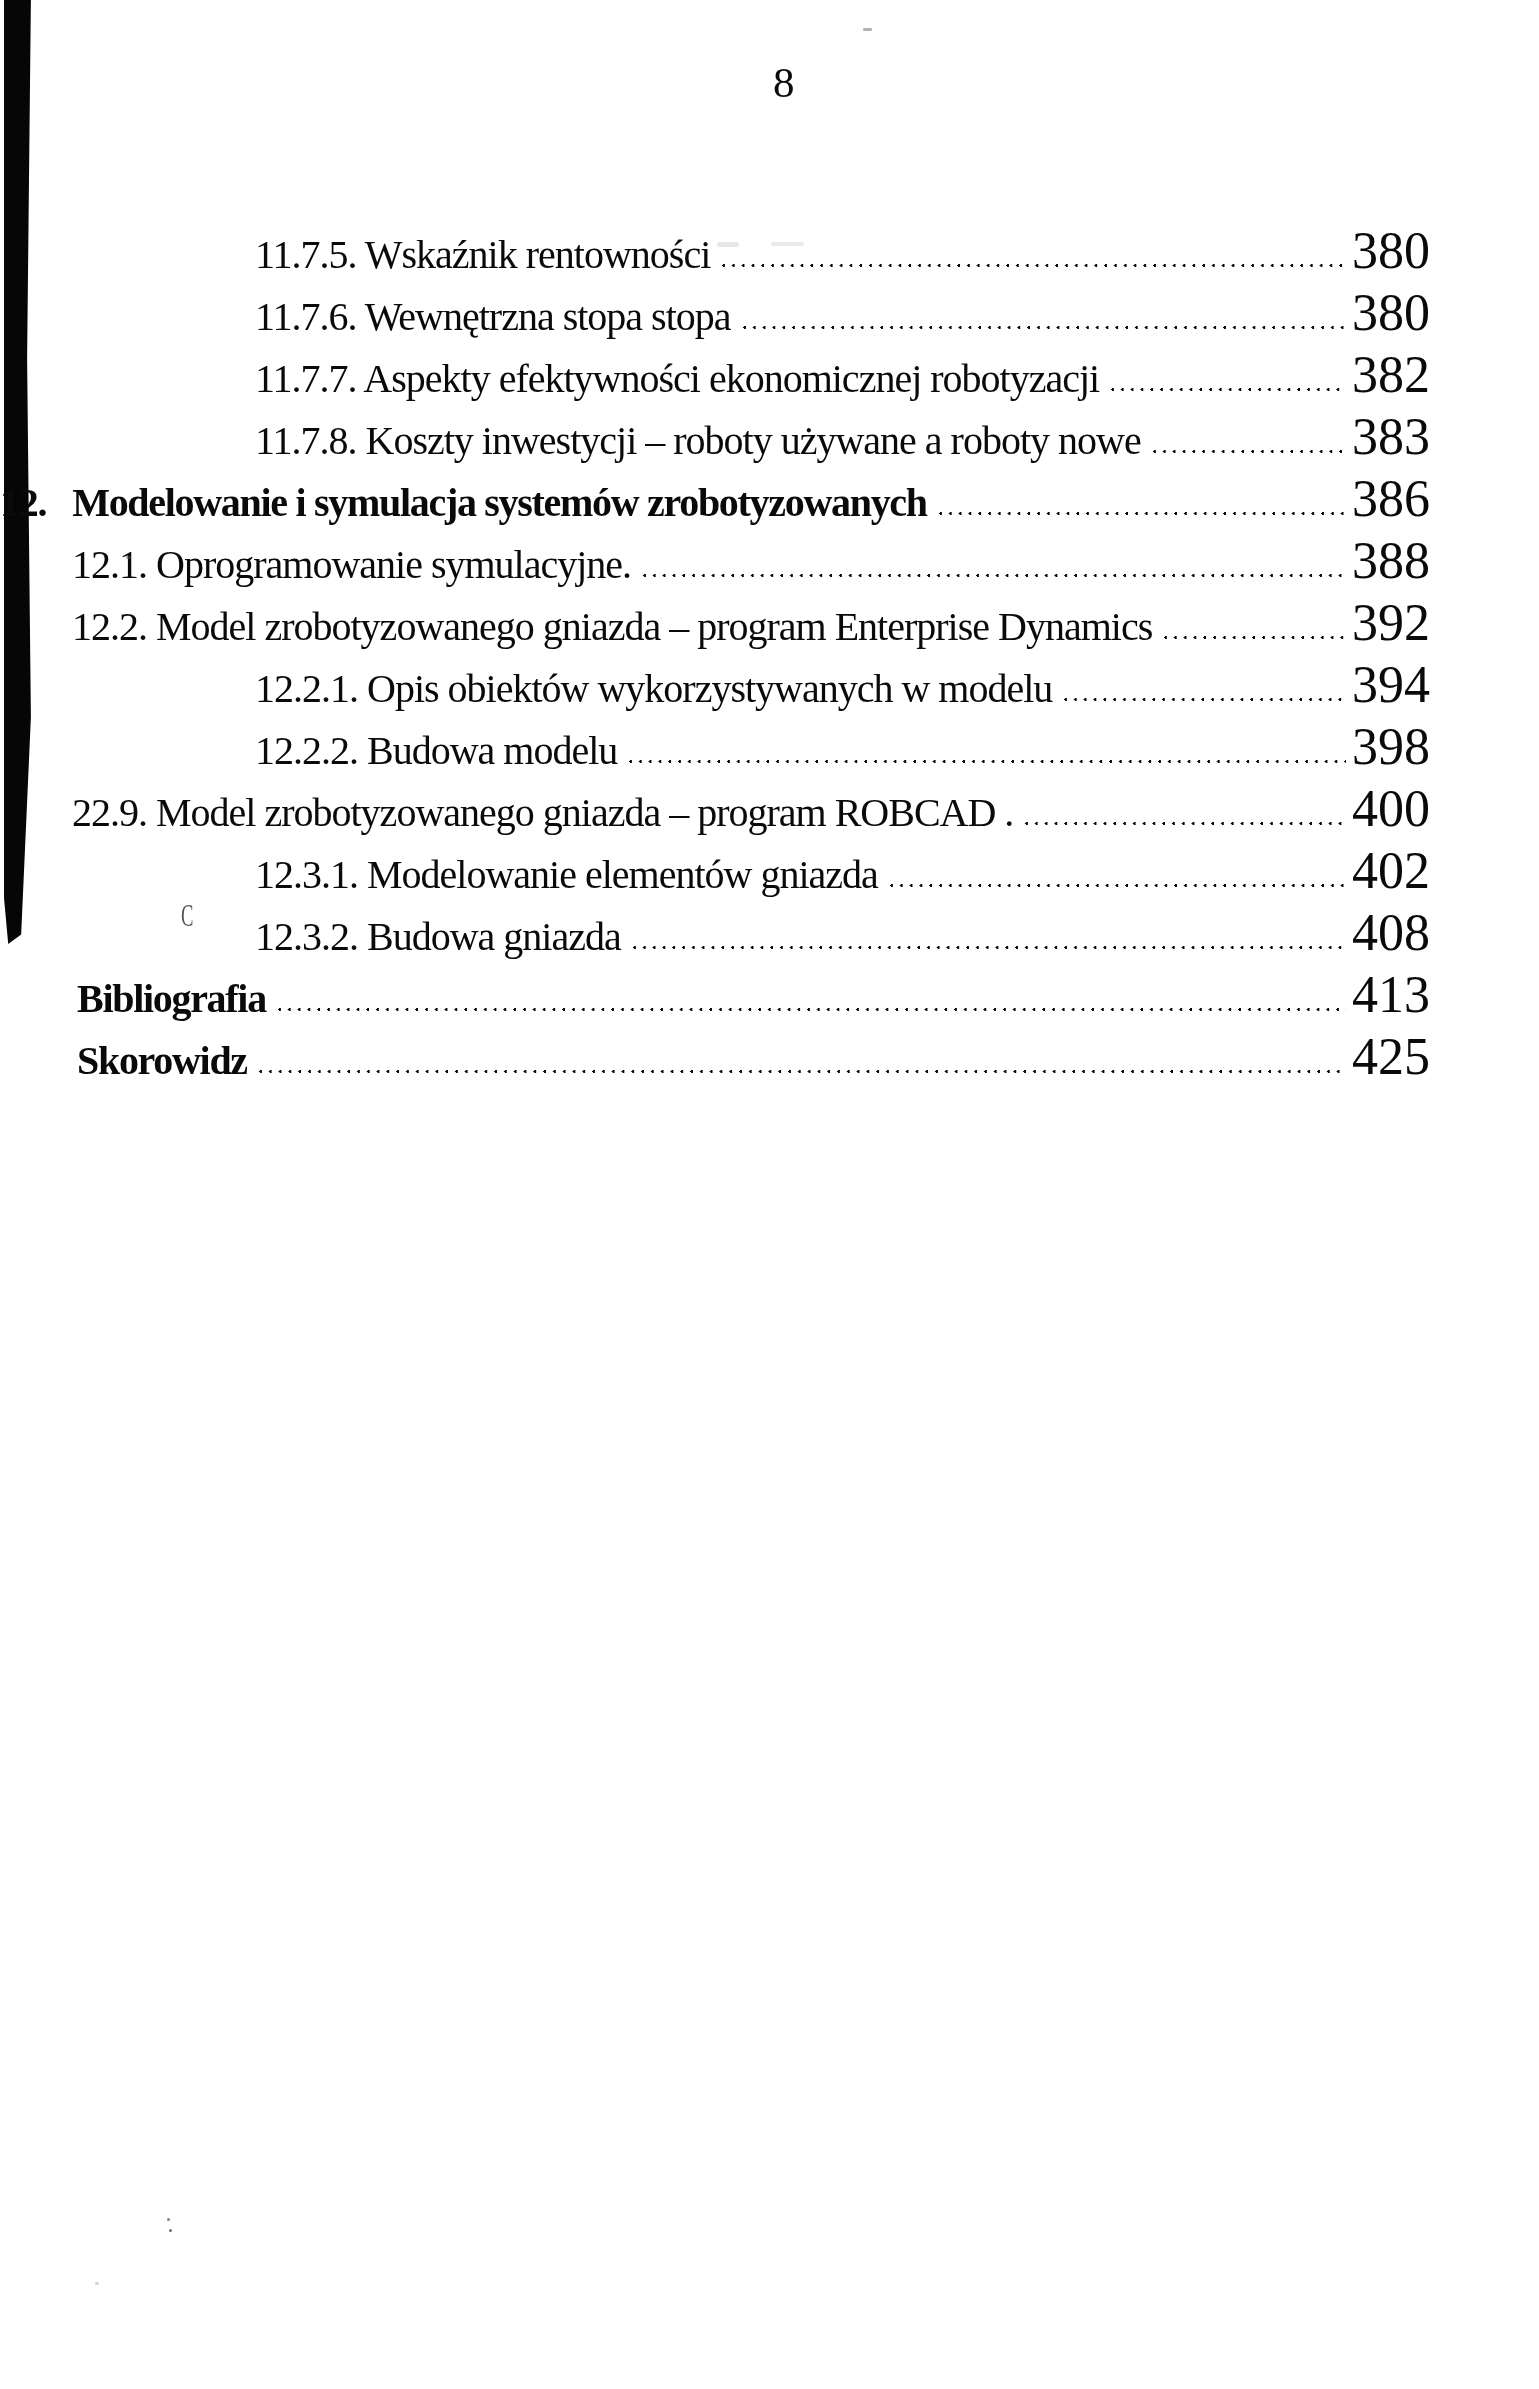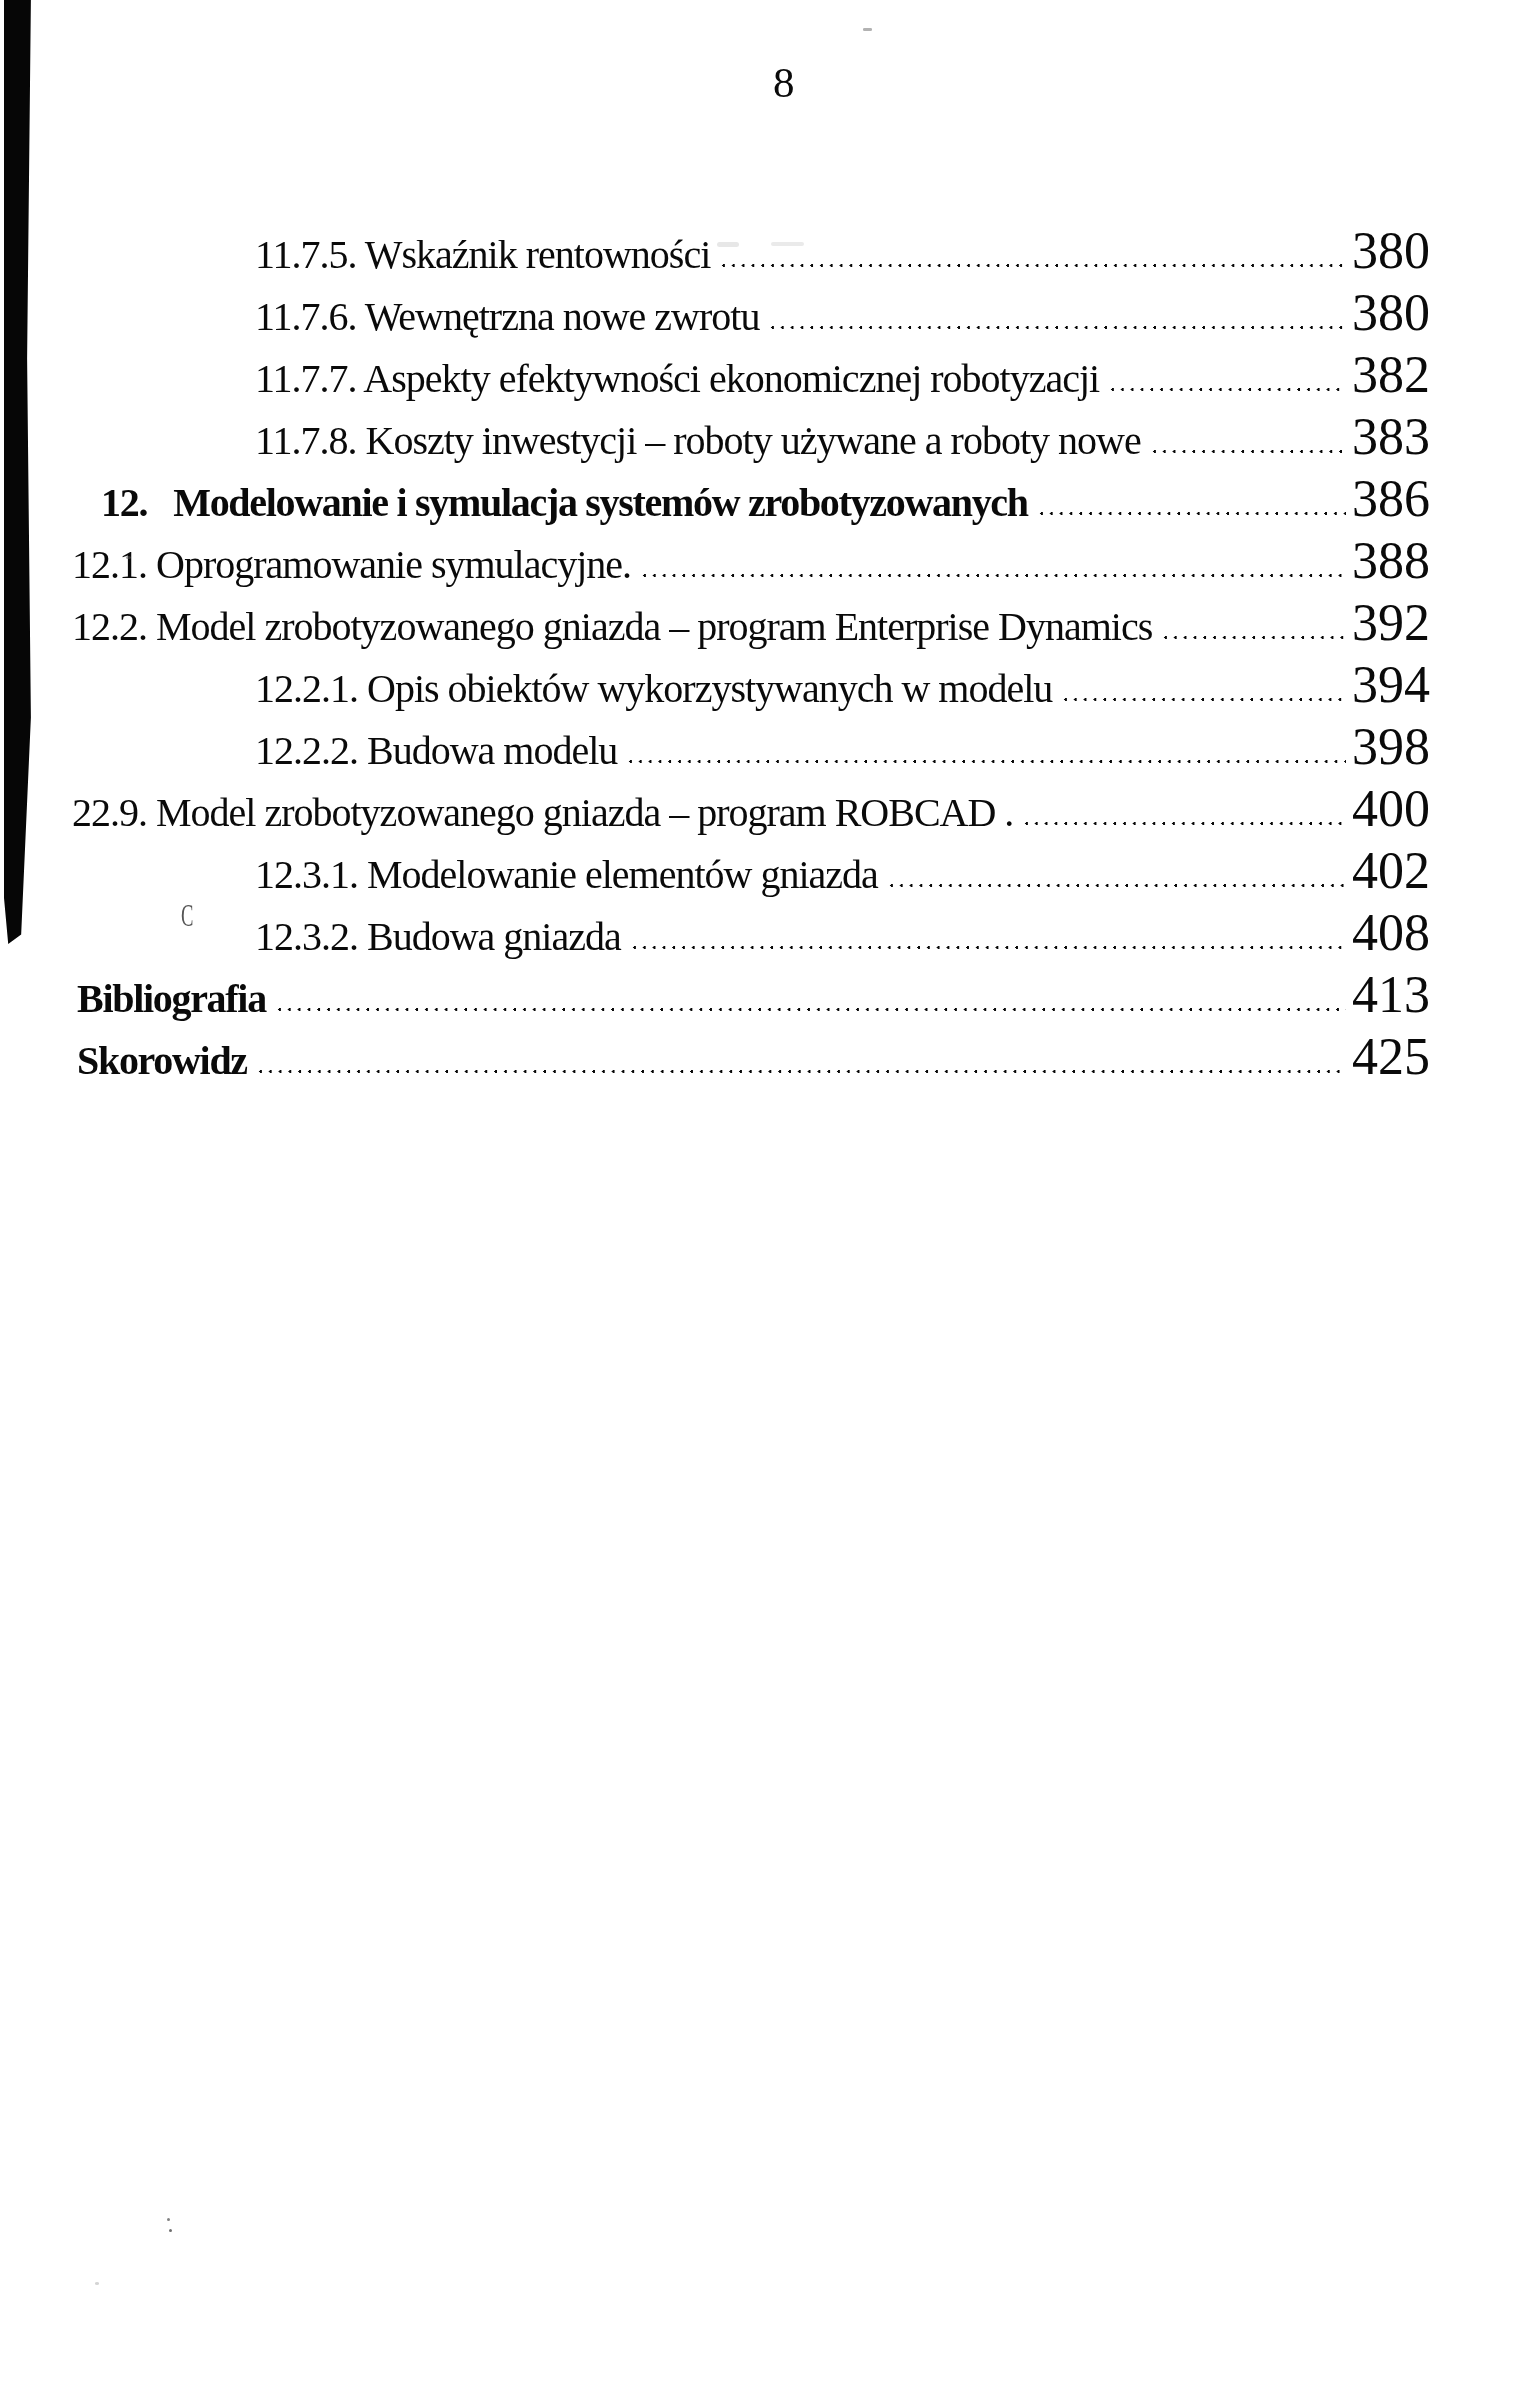--- a/index.html
+++ b/index.html
@@ -43,21 +43,21 @@
   }
   .toc-row {
     display: flex;
     align-items: baseline;
     height: 62px;
     line-height: 62px;
     font-size: 40px;
   }
   .toc-label { white-space: pre; letter-spacing: -1px; }
   .toc-row.lvl0 { padding-left: 77px; }
-  .toc-row.lvl1 { padding-left: 101px; }
+  .toc-row.lvl1 { }
   .toc-row.lvl2 { padding-left: 72px; }
   .toc-row.lvl3 { padding-left: 255px; justify-content: flex-end; }
   .toc-row.bold .toc-label {
     font-weight: bold;
     font-size: 40px;
     letter-spacing: -1.3px;
   }
 
   
   .toc-leader {
@@ -108,21 +108,21 @@
 
   <div class="page-number">8</div>
 
   <div class="toc" id="toc-list">
       <div class="toc-row lvl3">
     <span class="toc-label">11.7.5. Wskaźnik rentowności</span>
     <span class="toc-leader"></span>
     <span class="toc-page">380</span>
   </div>
       <div class="toc-row lvl3">
-    <span class="toc-label">11.7.6. Wewnętrzna nowe zwrotu</span>
+    <span class="toc-label">11.7.6. Wewnętrzna stopa stopa</span>
     <span class="toc-leader"></span>
     <span class="toc-page">380</span>
   </div>
       <div class="toc-row lvl3">
     <span class="toc-label">11.7.7. Aspekty efektywności ekonomicznej robotyzacji</span>
     <span class="toc-leader"></span>
     <span class="toc-page">382</span>
   </div>
       <div class="toc-row lvl3">
     <span class="toc-label">11.7.8. Koszty inwestycji – roboty używane a roboty nowe</span>

